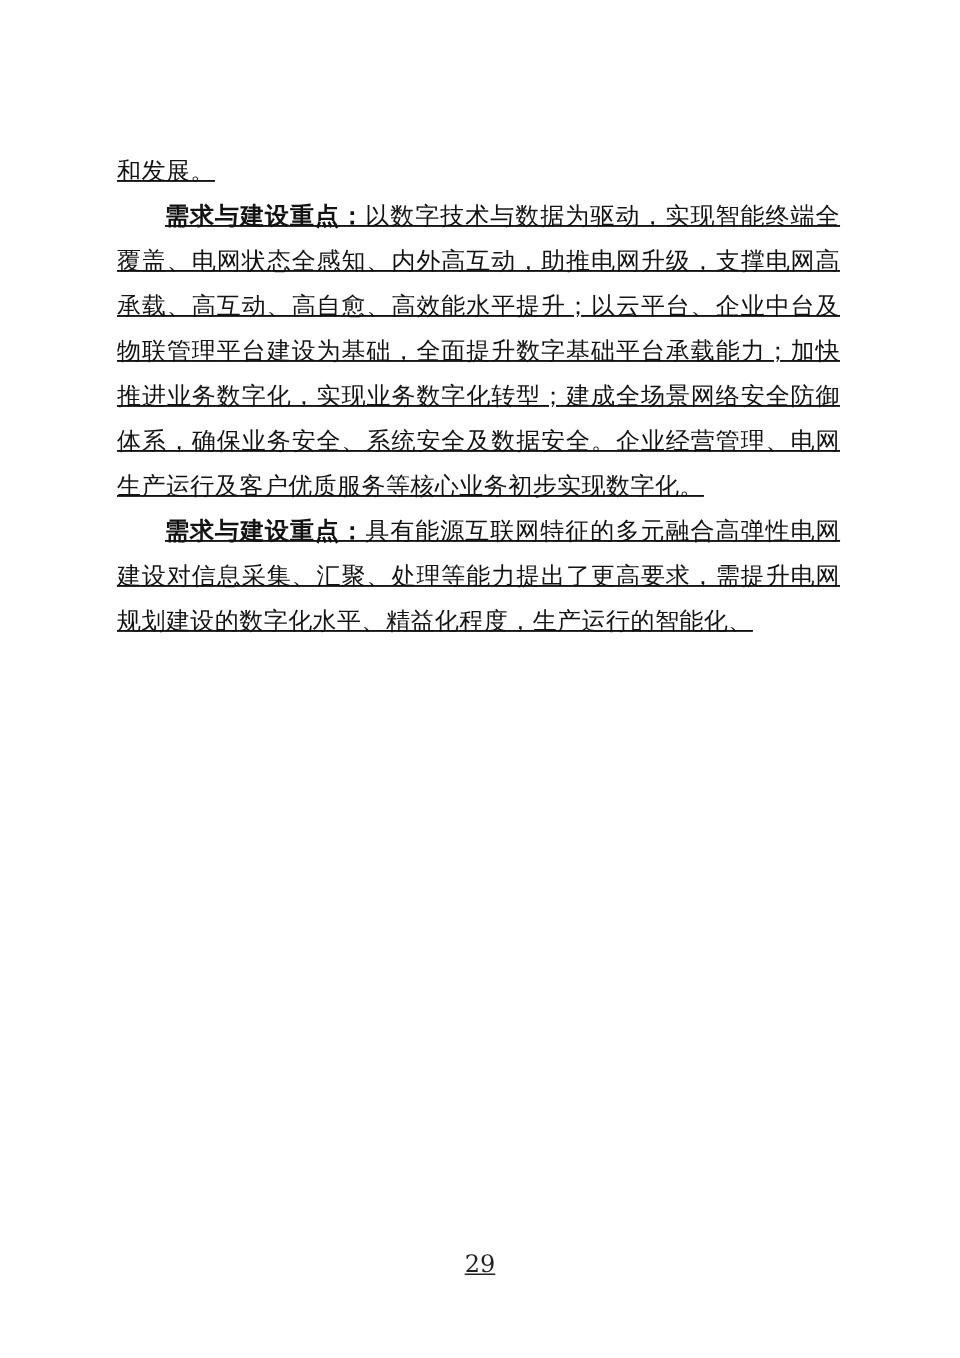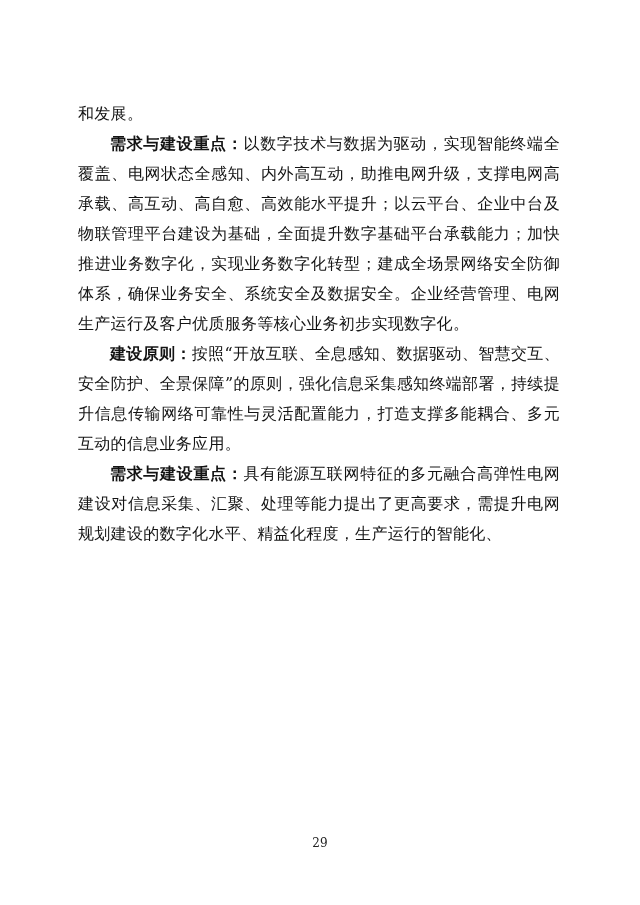--- a/index.html
+++ b/index.html
@@ -1,15 +1,15 @@
 <!DOCTYPE html>
 <html><head>
 <meta charset="utf-8">
 <style>
-  * { margin: 0; padding: 0; box-sizing: border-box; }
+  * { margin: 0; padding: 0; box-sizing: border-box; text-decoration: underline; }
   html, body {
     width: 640px; height: 905px;
     background: #ffffff;
   }
   body {
     font-family: "DejaVu Serif", "Liberation Serif", serif;
     color: #131313;
     position: relative;
     overflow: hidden;
   }
@@ -33,29 +33,28 @@
     letter-spacing: 0.3px;
   }
   p.para.indent { text-indent: 2em; }
   .seg-bold { font-weight: bold; }
   .footer {
     position: absolute;
     top: 836px;
     left: 0;
     width: 640px;
     text-align: center;
-    font-size: 12px;
+    font-size: 16px;
     line-height: 14px;
     color: #222222;
   }
 </style>
 </head>
 <body>
 
 <div class="page">
   <div class="content">
       <p class="para"><span class="seg-normal">和发展。</span></p>
       <p class="para indent"><span class="seg-bold">需求与建设重点：</span><span class="seg-normal">以数字技术与数据为驱动，实现智能终端全覆盖、电网状态全感知、内外高互动，助推电网升级，支撑电网高承载、高互动、高自愈、高效能水平提升；以云平台、企业中台及物联管理平台建设为基础，全面提升数字基础平台承载能力；加快推进业务数字化，实现业务数字化转型；建成全场景网络安全防御体系，确保业务安全、系统安全及数据安全。企业经营管理、电网生产运行及客户优质服务等核心业务初步实现数字化。</span></p>
-      <p class="para indent"><span class="seg-bold">建设原则：</span><span class="seg-normal">按照“开放互联、全息感知、数据驱动、智慧交互、安全防护、全景保障”的原则，强化信息采集感知终端部署，持续提升信息传输网络可靠性与灵活配置能力，打造支撑多能耦合、多元互动的信息业务应用。</span></p>
       <p class="para indent"><span class="seg-bold">需求与建设重点：</span><span class="seg-normal">具有能源互联网特征的多元融合高弹性电网建设对信息采集、汇聚、处理等能力提出了更高要求，需提升电网规划建设的数字化水平、精益化程度，生产运行的智能化、</span></p>
     </div>
   <div class="footer">29</div>
 </div>
 
 </body></html>

